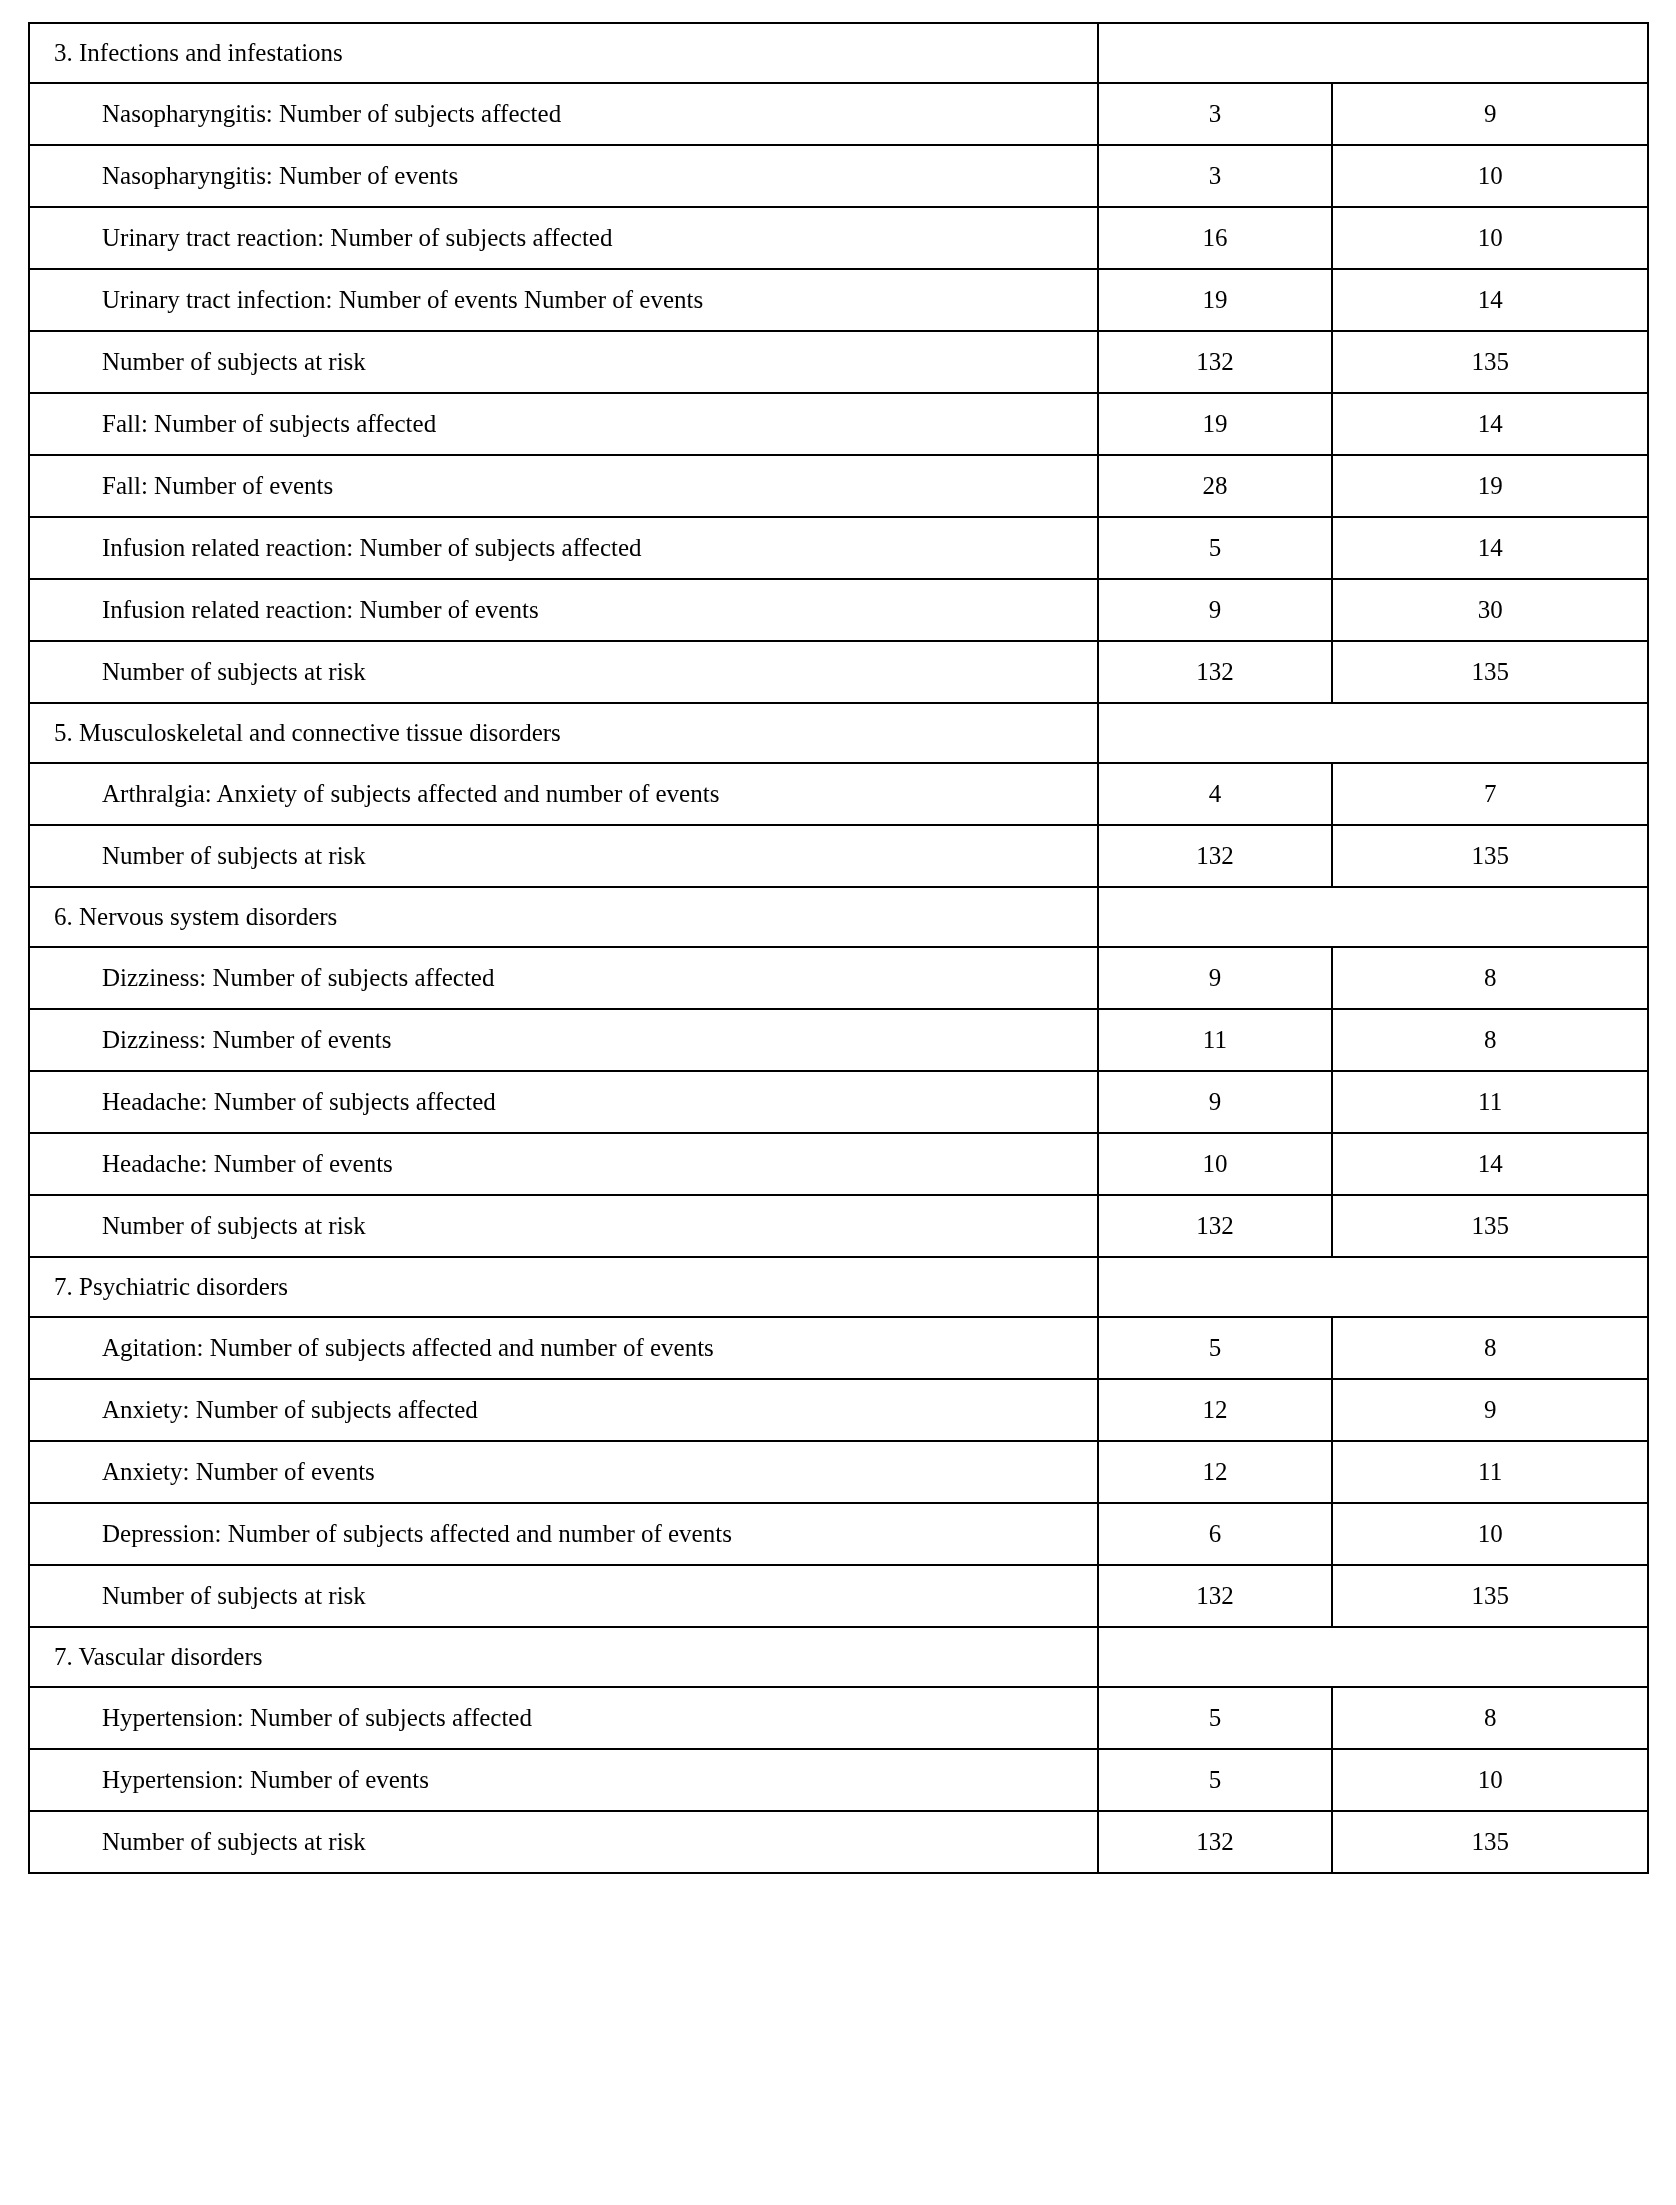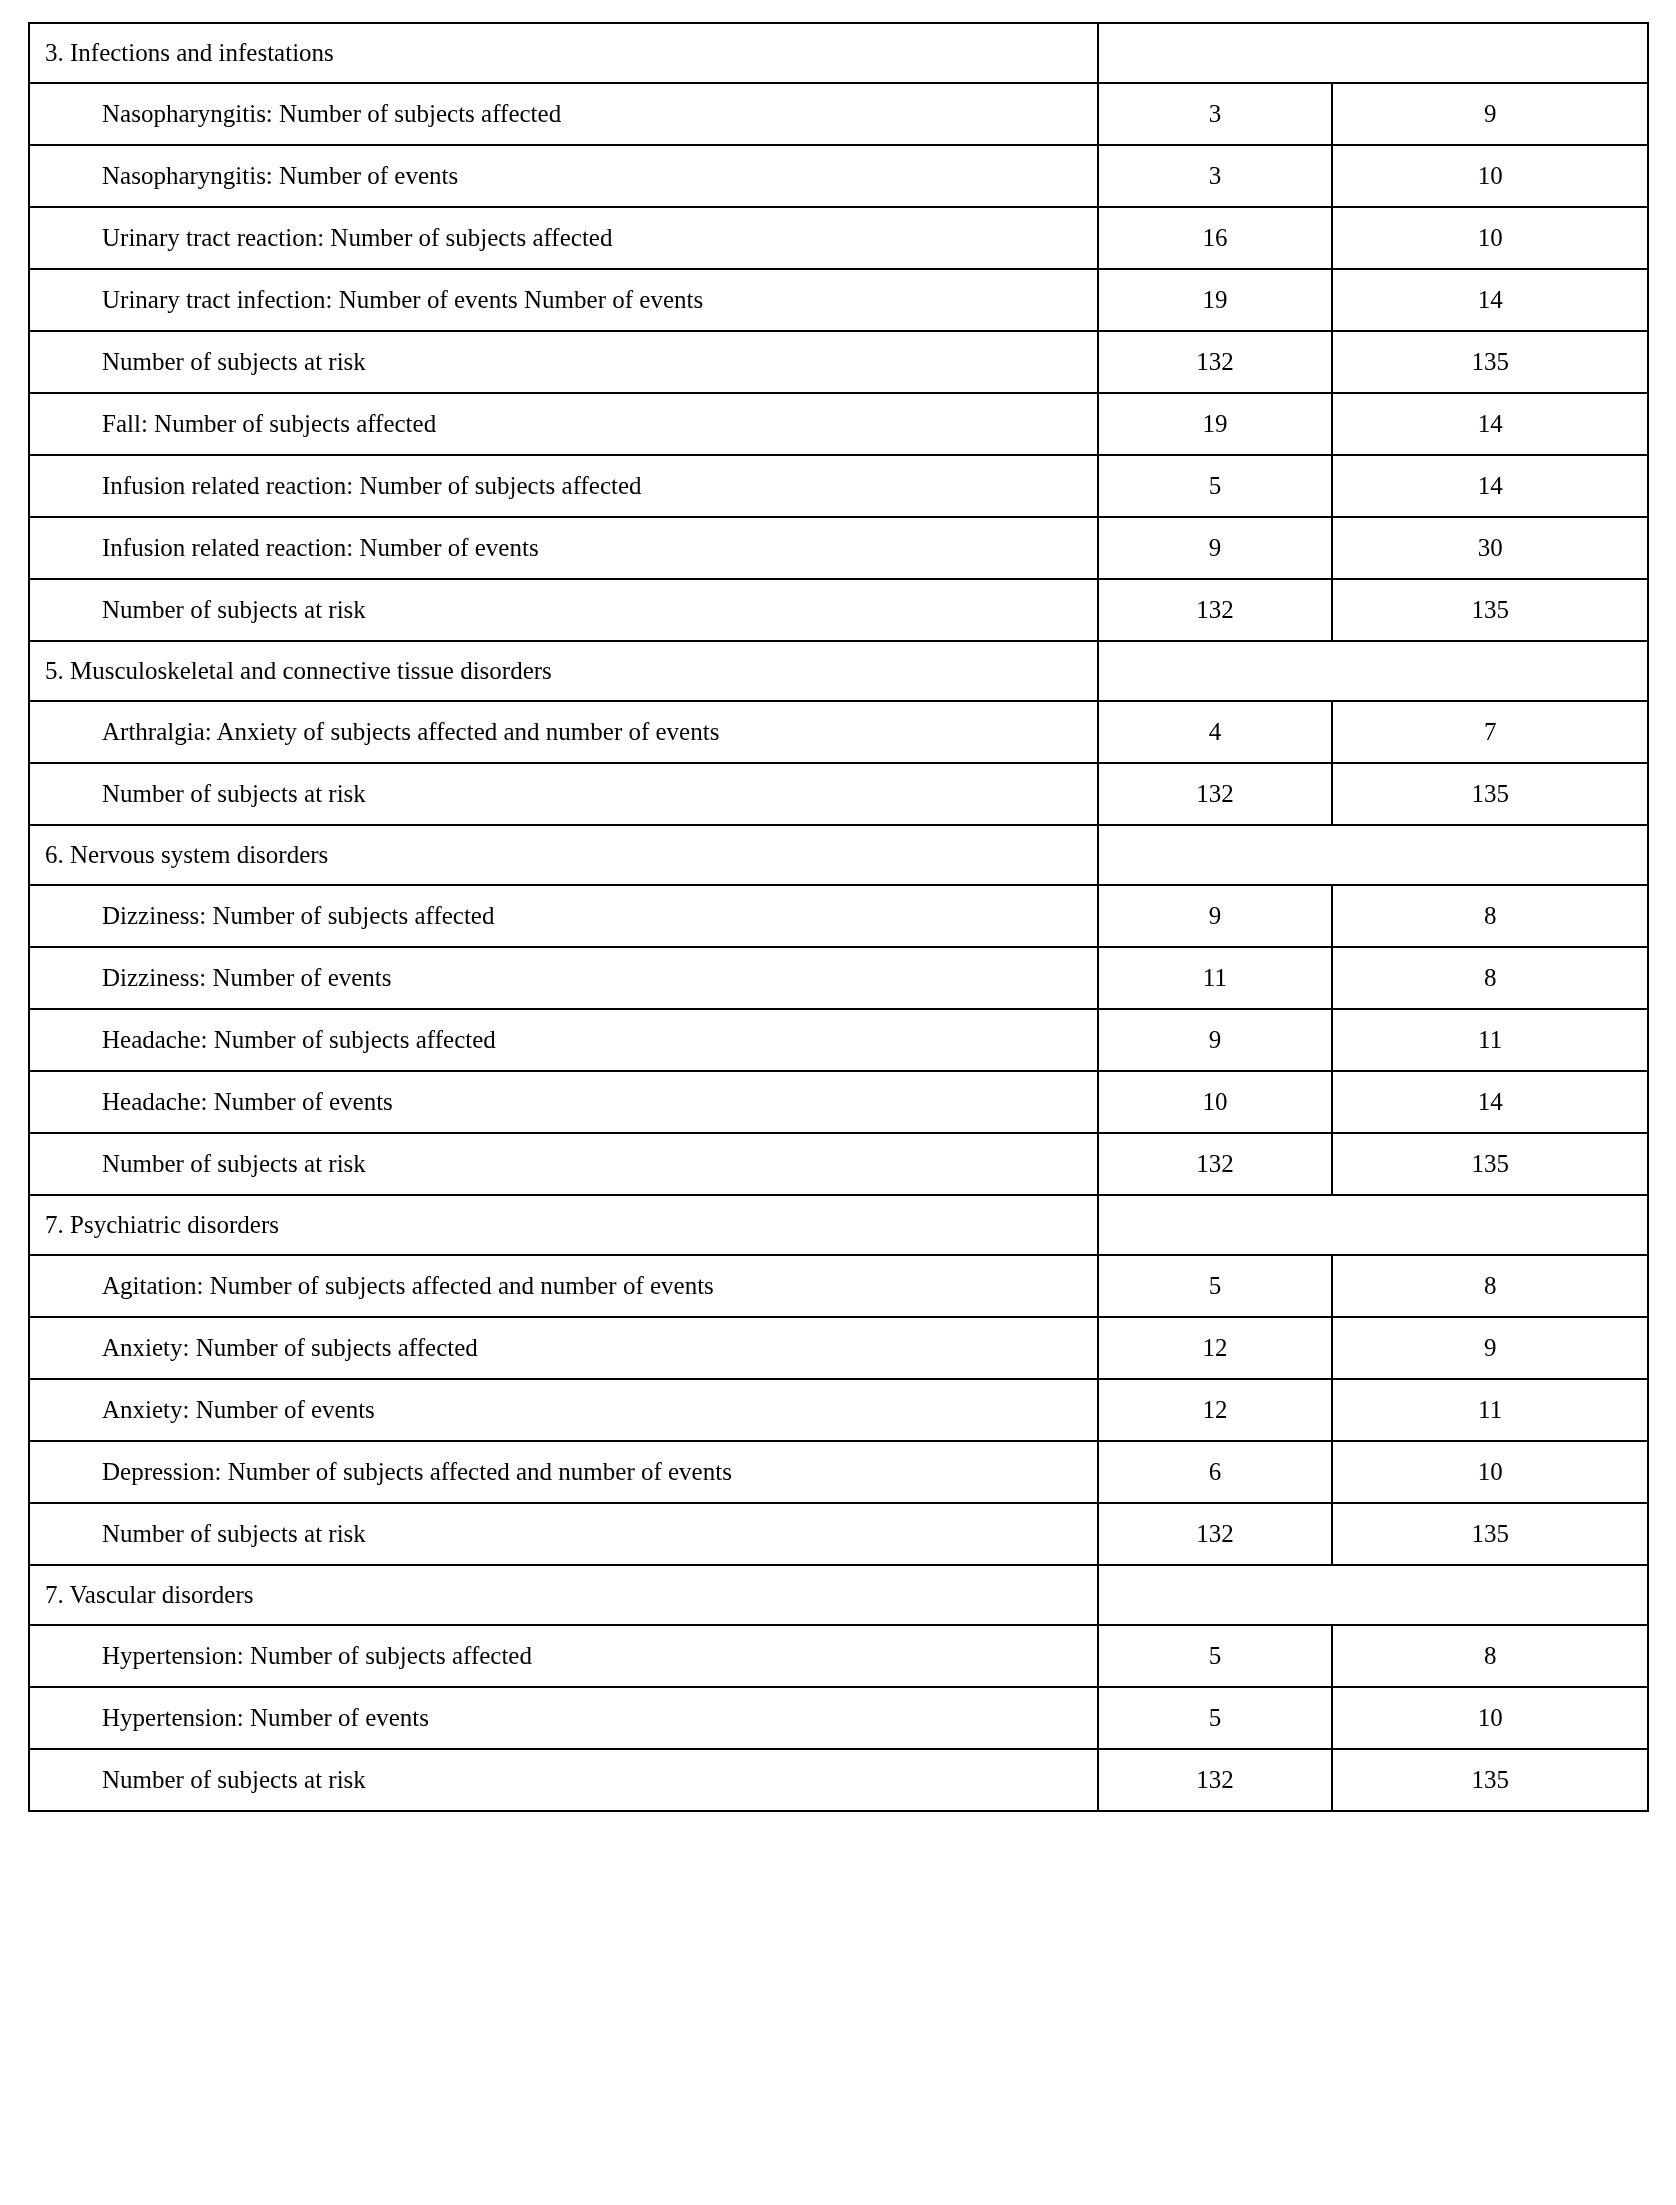--- a/index.html
+++ b/index.html
@@ -31,21 +31,21 @@
     line-height: 32px;
     vertical-align: middle;
     background: #ffffff;
     overflow: hidden;
   }
   td.label-cell {
     text-align: left;
     padding: 13px 11.2px 13px 9.6px;
   }
   td.section-label {
-    padding-left: 15px;
+    padding-left: 24px;
   }
   td.item-label {
     padding-left: 72px;
   }
   td.value-cell {
     text-align: center;
     padding: 13px 4.8px;
   }
   td.merged {
     
@@ -96,20 +96,25 @@
           <td class="label-cell item-label">Number of subjects at risk</td>
           <td class="value-cell">132</td>
           <td class="value-cell">135</td>
         </tr>
         <tr class="item-row">
           <td class="label-cell item-label">Fall: Number of subjects affected</td>
           <td class="value-cell">19</td>
           <td class="value-cell">14</td>
         </tr>
         <tr class="item-row">
+          <td class="label-cell item-label">Fall: Number of events</td>
+          <td class="value-cell">28</td>
+          <td class="value-cell">19</td>
+        </tr>
+        <tr class="item-row">
           <td class="label-cell item-label">Infusion related reaction: Number of subjects affected</td>
           <td class="value-cell">5</td>
           <td class="value-cell">14</td>
         </tr>
         <tr class="item-row">
           <td class="label-cell item-label">Infusion related reaction: Number of events</td>
           <td class="value-cell">9</td>
           <td class="value-cell">30</td>
         </tr>
         <tr class="item-row">

